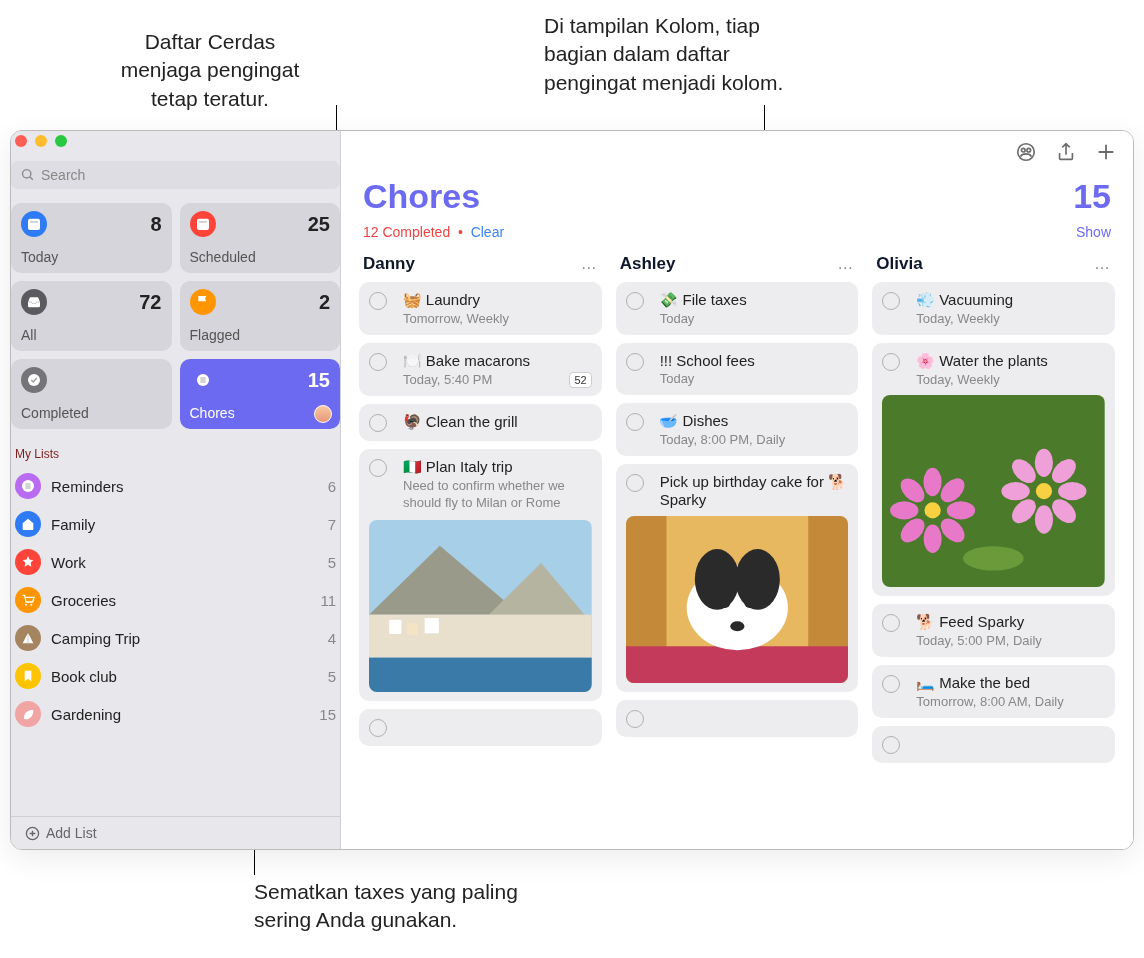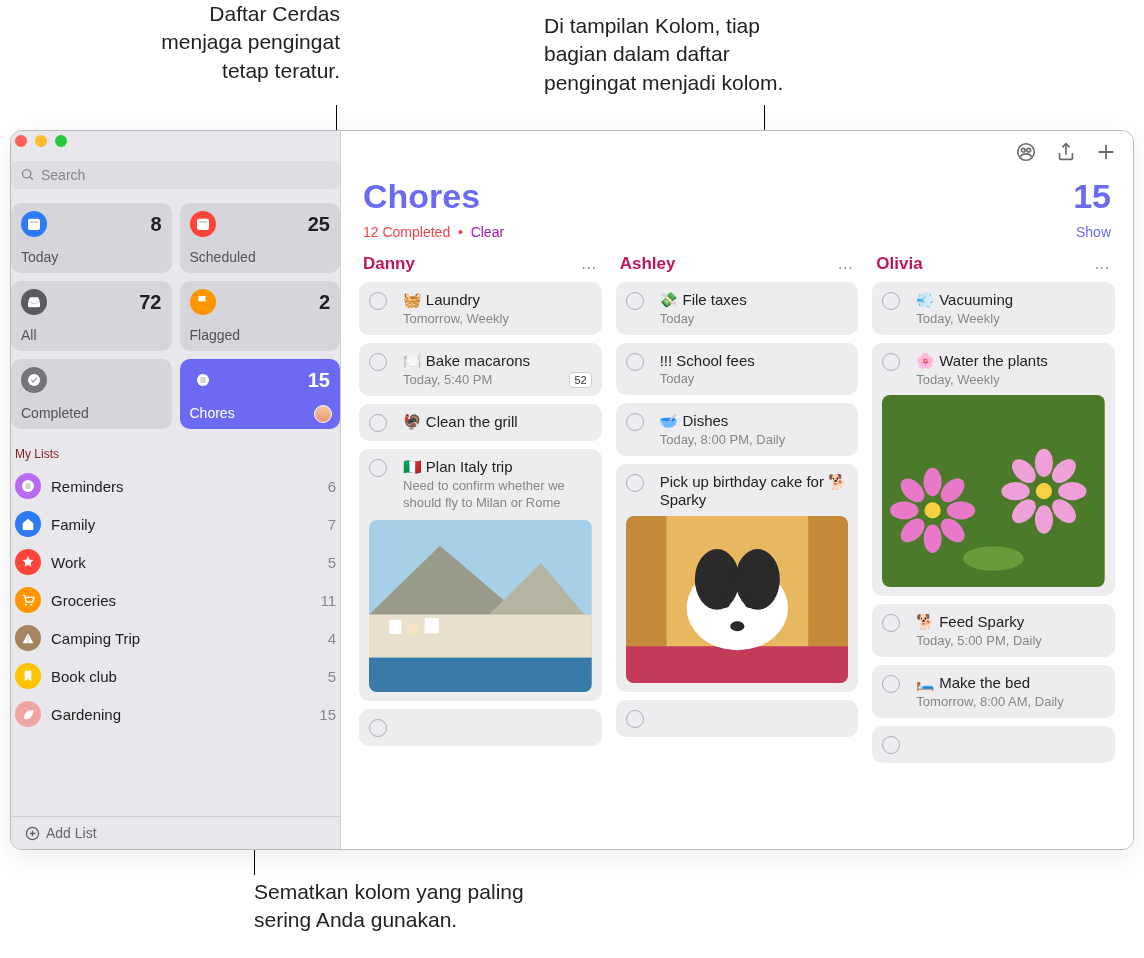--- a/index.html
+++ b/index.html
@@ -30,53 +30,53 @@
 .list-row .cnt { font-size: 15px; color: #888; }
 .add-list-bar { position: absolute; bottom: 0; left: 0; right: 0; padding: 8px 14px; font-size: 14px; color: #666; border-top: 1px solid #d0d0d4; background: #e8e7ec; display: flex; align-items: center; gap: 6px; cursor: pointer; }
 .main { flex: 1; background: #fff; display: flex; flex-direction: column; }
 .toolbar { display: flex; justify-content: flex-end; padding: 10px 16px; gap: 18px; }
 .toolbar .tb-icon { width: 22px; height: 22px; color: #6b6b6b; cursor: pointer; }
 .header { padding: 4px 22px 8px 22px; display: flex; justify-content: space-between; align-items: flex-start; }
 .header .title { font-size: 34px; font-weight: 700; color: #6b6af0; }
 .header .big-count { font-size: 34px; font-weight: 600; color: #6b6af0; }
 .subhead { padding: 0 22px 10px 22px; display: flex; justify-content: space-between; font-size: 14px; }
 .subhead .completed { color: #ef4444; }
-.subhead .clear { color: #a21caf; cursor: pointer; }
+.subhead .clear { color: #3b82f6; cursor: pointer; }
 .subhead .show { color: #6b6af0; cursor: pointer; }
 .columns { flex: 1; display: flex; gap: 14px; padding: 0 18px 10px 18px; overflow: hidden; }
 .col { flex: 1; display: flex; flex-direction: column; min-width: 0; }
 .col-head { display: flex; justify-content: space-between; align-items: center; padding: 4px 4px 8px 4px; }
-.col-head .name { font-size: 17px; font-weight: 700; color: #be185d; }
+.col-head .name { font-size: 17px; font-weight: 700; color: #0f172a; }
 .col-head .more { color: #888; font-size: 16px; cursor: pointer; letter-spacing: 1px; }
 .cards { display: flex; flex-direction: column; gap: 8px; overflow-y: hidden; }
 .card { background: #edecef; border-radius: 10px; padding: 9px 10px; position: relative; }
 .card .row1 { display: flex; align-items: flex-start; gap: 16px; }
 .card .circle { width: 18px; height: 18px; border: 1.5px solid #b0b0b6; border-radius: 50%; flex-shrink: 0; margin-top: 1px; cursor: pointer; }
 .card .body { flex: 1; min-width: 0; }
 .card .title-line { font-size: 15px; color: #222; }
 .card .sub-line { font-size: 13px; color: #888; margin-top: 2px; }
 .card .note-line { font-size: 13px; color: #888; margin-top: 2px; line-height: 1.3; }
 .card .thumb { margin-top: 8px; width: 100%; border-radius: 8px; overflow: hidden; }
 .badge { position: absolute; right: 10px; bottom: 8px; background: #fff; border: 1px solid #ccc; border-radius: 4px; font-size: 11px; padding: 1px 4px; color: #333; }
 .avatar-small { width: 18px; height: 18px; border-radius: 50%; background: linear-gradient(#f6c8a0,#e8987a); border: 1.5px solid #fff; position: absolute; right: 8px; bottom: 6px; }
 .fade { position:absolute; bottom:0; left:330px; right:0; height:60px; background:linear-gradient(rgba(255,255,255,0),#fff); pointer-events:none; border-bottom-right-radius:12px; }
 .img-placeholder { width:100%; display:block; }
 </style>
 </head>
 <body>
 
-<div class="callout" style="top:0; left:80px; width:260px; text-align:right;"><span style="white-space:pre-line;">Daftar Cerdas
+<div class="callout" style="top:28px; left:80px; width:260px; text-align:center;"><span style="white-space:pre-line;">Daftar Cerdas
 menjaga pengingat
 tetap teratur.</span></div>
 <div class="callout-line" style="top:105px; left:336px; width:1px; height:218px;"></div>
 <div class="callout" style="top:12px; left:544px; width:320px;"><span style="white-space:pre-line;">Di tampilan Kolom, tiap
 bagian dalam daftar
 pengingat menjadi kolom.</span></div>
 <div class="callout-line" style="top:105px; left:764px; width:1px; height:195px;"></div>
-<div class="callout" style="top:878px; left:254px; width:380px;"><span style="white-space:pre-line;">Sematkan kolom yang paling
+<div class="callout" style="top:878px; left:254px; width:380px;"><span style="white-space:pre-line;">Sematkan taxes yang paling
 sering Anda gunakan.</span></div>
 <div class="callout-line" style="top:615px; left:254px; width:1px; height:260px;"></div>
 
 <div class="window">
   <div class="sidebar">
     <div class="traffic">
       <span class="t-red"></span>
       <span class="t-yellow"></span>
       <span class="t-green"></span>
     </div>

